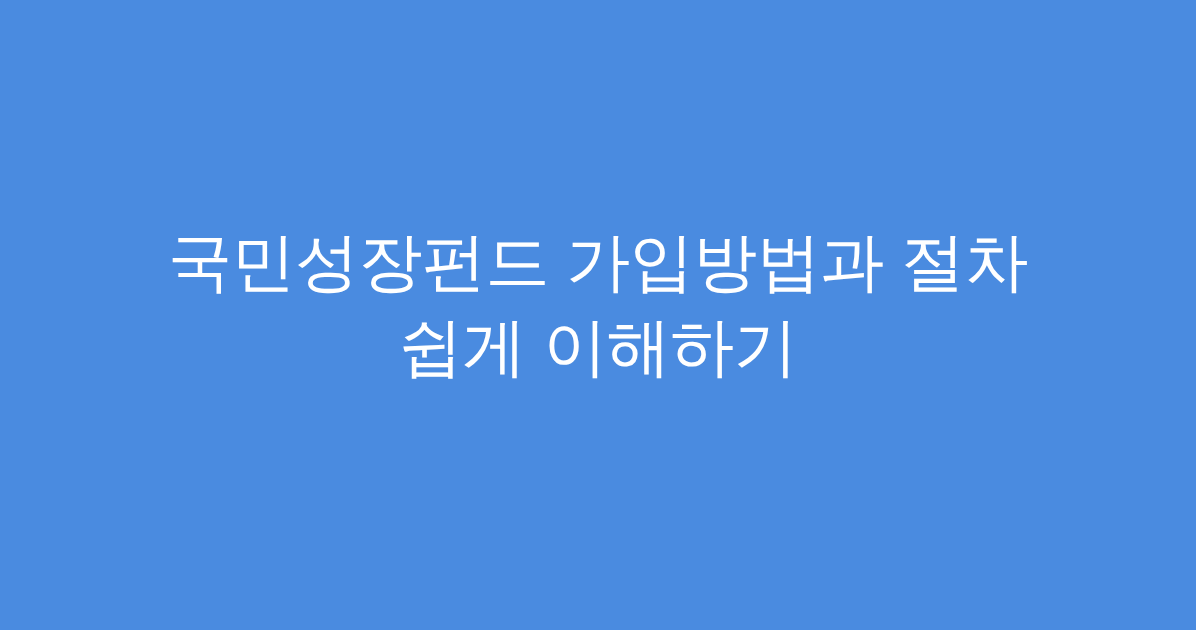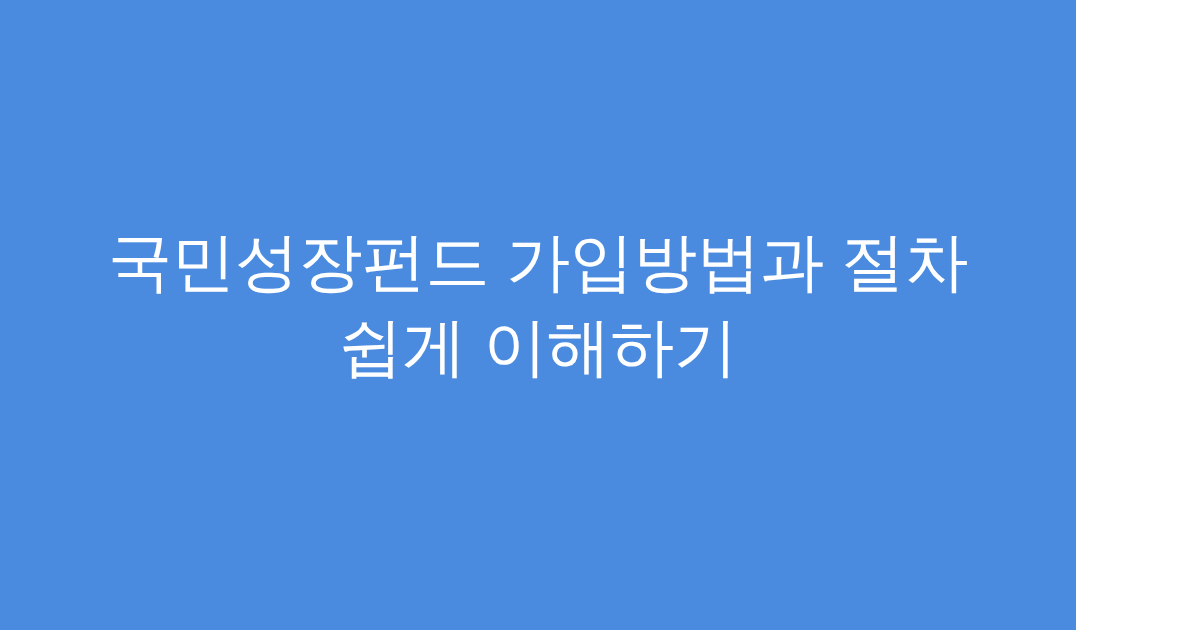--- a/index.html
+++ b/index.html
@@ -50,21 +50,21 @@
     letter-spacing: -0.5px;
     word-break: keep-all;
     overflow-wrap: break-word;
     text-rendering: optimizeLegibility;
     -webkit-font-smoothing: antialiased;
   }
 </style>
 </head>
 <body style="width: 1200px; height: 630px;">
 
-<div class="share-card" style="background-color: rgb(74, 139, 224); width: 1076px; height: 630px;">
+<div class="share-card" style="background-color: rgb(74, 139, 224); width: 1196px; height: 630px;">
 
   <div class="card-inner">
 
     <h1 class="card-title" style="color: rgb(255, 255, 255);">국민성장펀드 가입방법과 절차 쉽게 이해하기</h1>
 
   </div>
 
 </div>
 
 </body></html>

